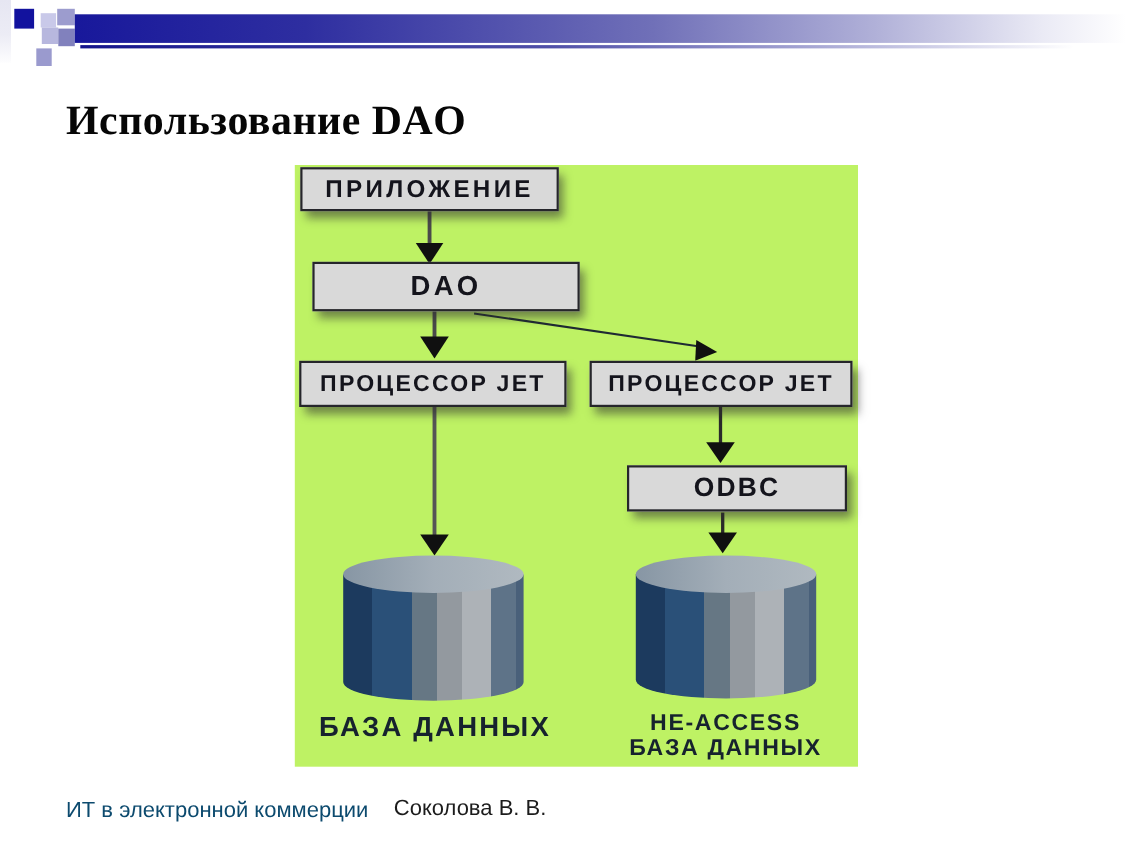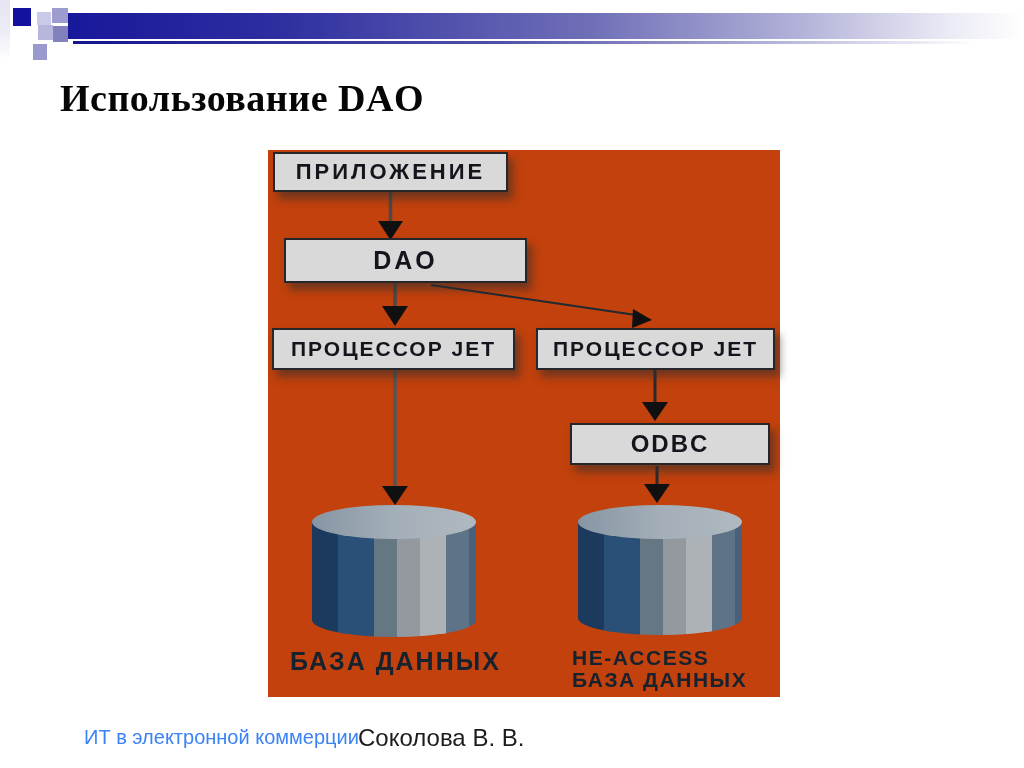--- a/index.html
+++ b/index.html
@@ -24,53 +24,53 @@
   .sq { position:absolute; }
   .sq1 { left:13px; top:8px;  width:18px; height:18px; background:#12129e; }
   .sq2 { left:37px; top:12px; width:14px; height:13px; background:#c9c9e9; }
   .sq3 { left:52px; top:8px;  width:16px; height:15px; background:#9c9cce; }
   .sq4 { left:38px; top:25px; width:15px; height:15px; background:#b7b7de; }
   .sq5 { left:53px; top:26px; width:15px; height:16px; background:#8181bd; }
   .sq6 { left:33px; top:44px; width:14px; height:16px; background:#9a9ace; }
 
   
   .slide-title {
-    position:absolute; left:60px; top:76px; width:900px;
+    position:absolute; left:60px; top:88px; width:900px;
     font-family:"Liberation Serif", serif; font-weight:bold;
     font-size:38px; color:#060606; letter-spacing:0.5px;
   }
 
   
   .panel {
     position:absolute; left:268px; top:150px; width:512px; height:547px;
-    background:#c2410c;
+    background:#bef264;
   }
   .panel svg.connectors { position:absolute; left:0; top:0; z-index:1; }
   .node {
     position:absolute; z-index:2;
     background:#d9d9d9; border:2px solid #26262b;
     box-shadow:5px 7px 8px rgba(45,45,45,0.55);
     display:flex; align-items:center; justify-content:center;
     font-weight:bold; color:#14141c; white-space:nowrap;
   }
   .node-application { left:5px;   top:2px;   width:235px; height:40px; font-size:22px; letter-spacing:3px; }
   .node-dao         { left:16px;   top:88px;  width:243px; height:45px; font-size:25px; letter-spacing:3px; }
   .node-jet-left    { left:4px;   top:178px; width:243px; height:42px; font-size:21px; letter-spacing:2px; }
   .node-jet-right   { left:268px; top:178px; width:239px; height:42px; font-size:21px; letter-spacing:2px; }
   .node-odbc        { left:302px; top:273px; width:200px; height:42px; font-size:24px; letter-spacing:2px; }
   .db-label {
     position:absolute; z-index:2; font-weight:bold; color:#16222e; white-space:nowrap;
   }
   .db-label-left  { left:22px;  top:497px; font-size:25px; letter-spacing:2px; }
   .db-label-right { left:304px; top:497px; font-size:21px; letter-spacing:1.5px; line-height:22px; }
-  .db-label-right span { display:block; }
+  .db-label-right span { display:block;text-align:center; }
 
   
-  .footer-left  { position:absolute; left:60px;  top:726px; font-size:20px; color:#3b82f6;margin-left:24px; }
-  .footer-right { position:absolute; left:358px; top:724px; font-size:24px; color:#1c1c1c; }
+  .footer-left  { position:absolute; left:60px;  top:726px; font-size:20px; color:#0c4a6e; }
+  .footer-right { position:absolute; left:358px; top:724px; font-size:20px; color:#1c1c1c; }
 </style>
 </head>
 <body>
 
 <div class="deco-strip"></div>
 <div class="sq sq1"></div>
 <div class="sq sq2"></div>
 <div class="sq sq3"></div>
 <div class="sq sq4"></div>
 <div class="sq sq5"></div>

